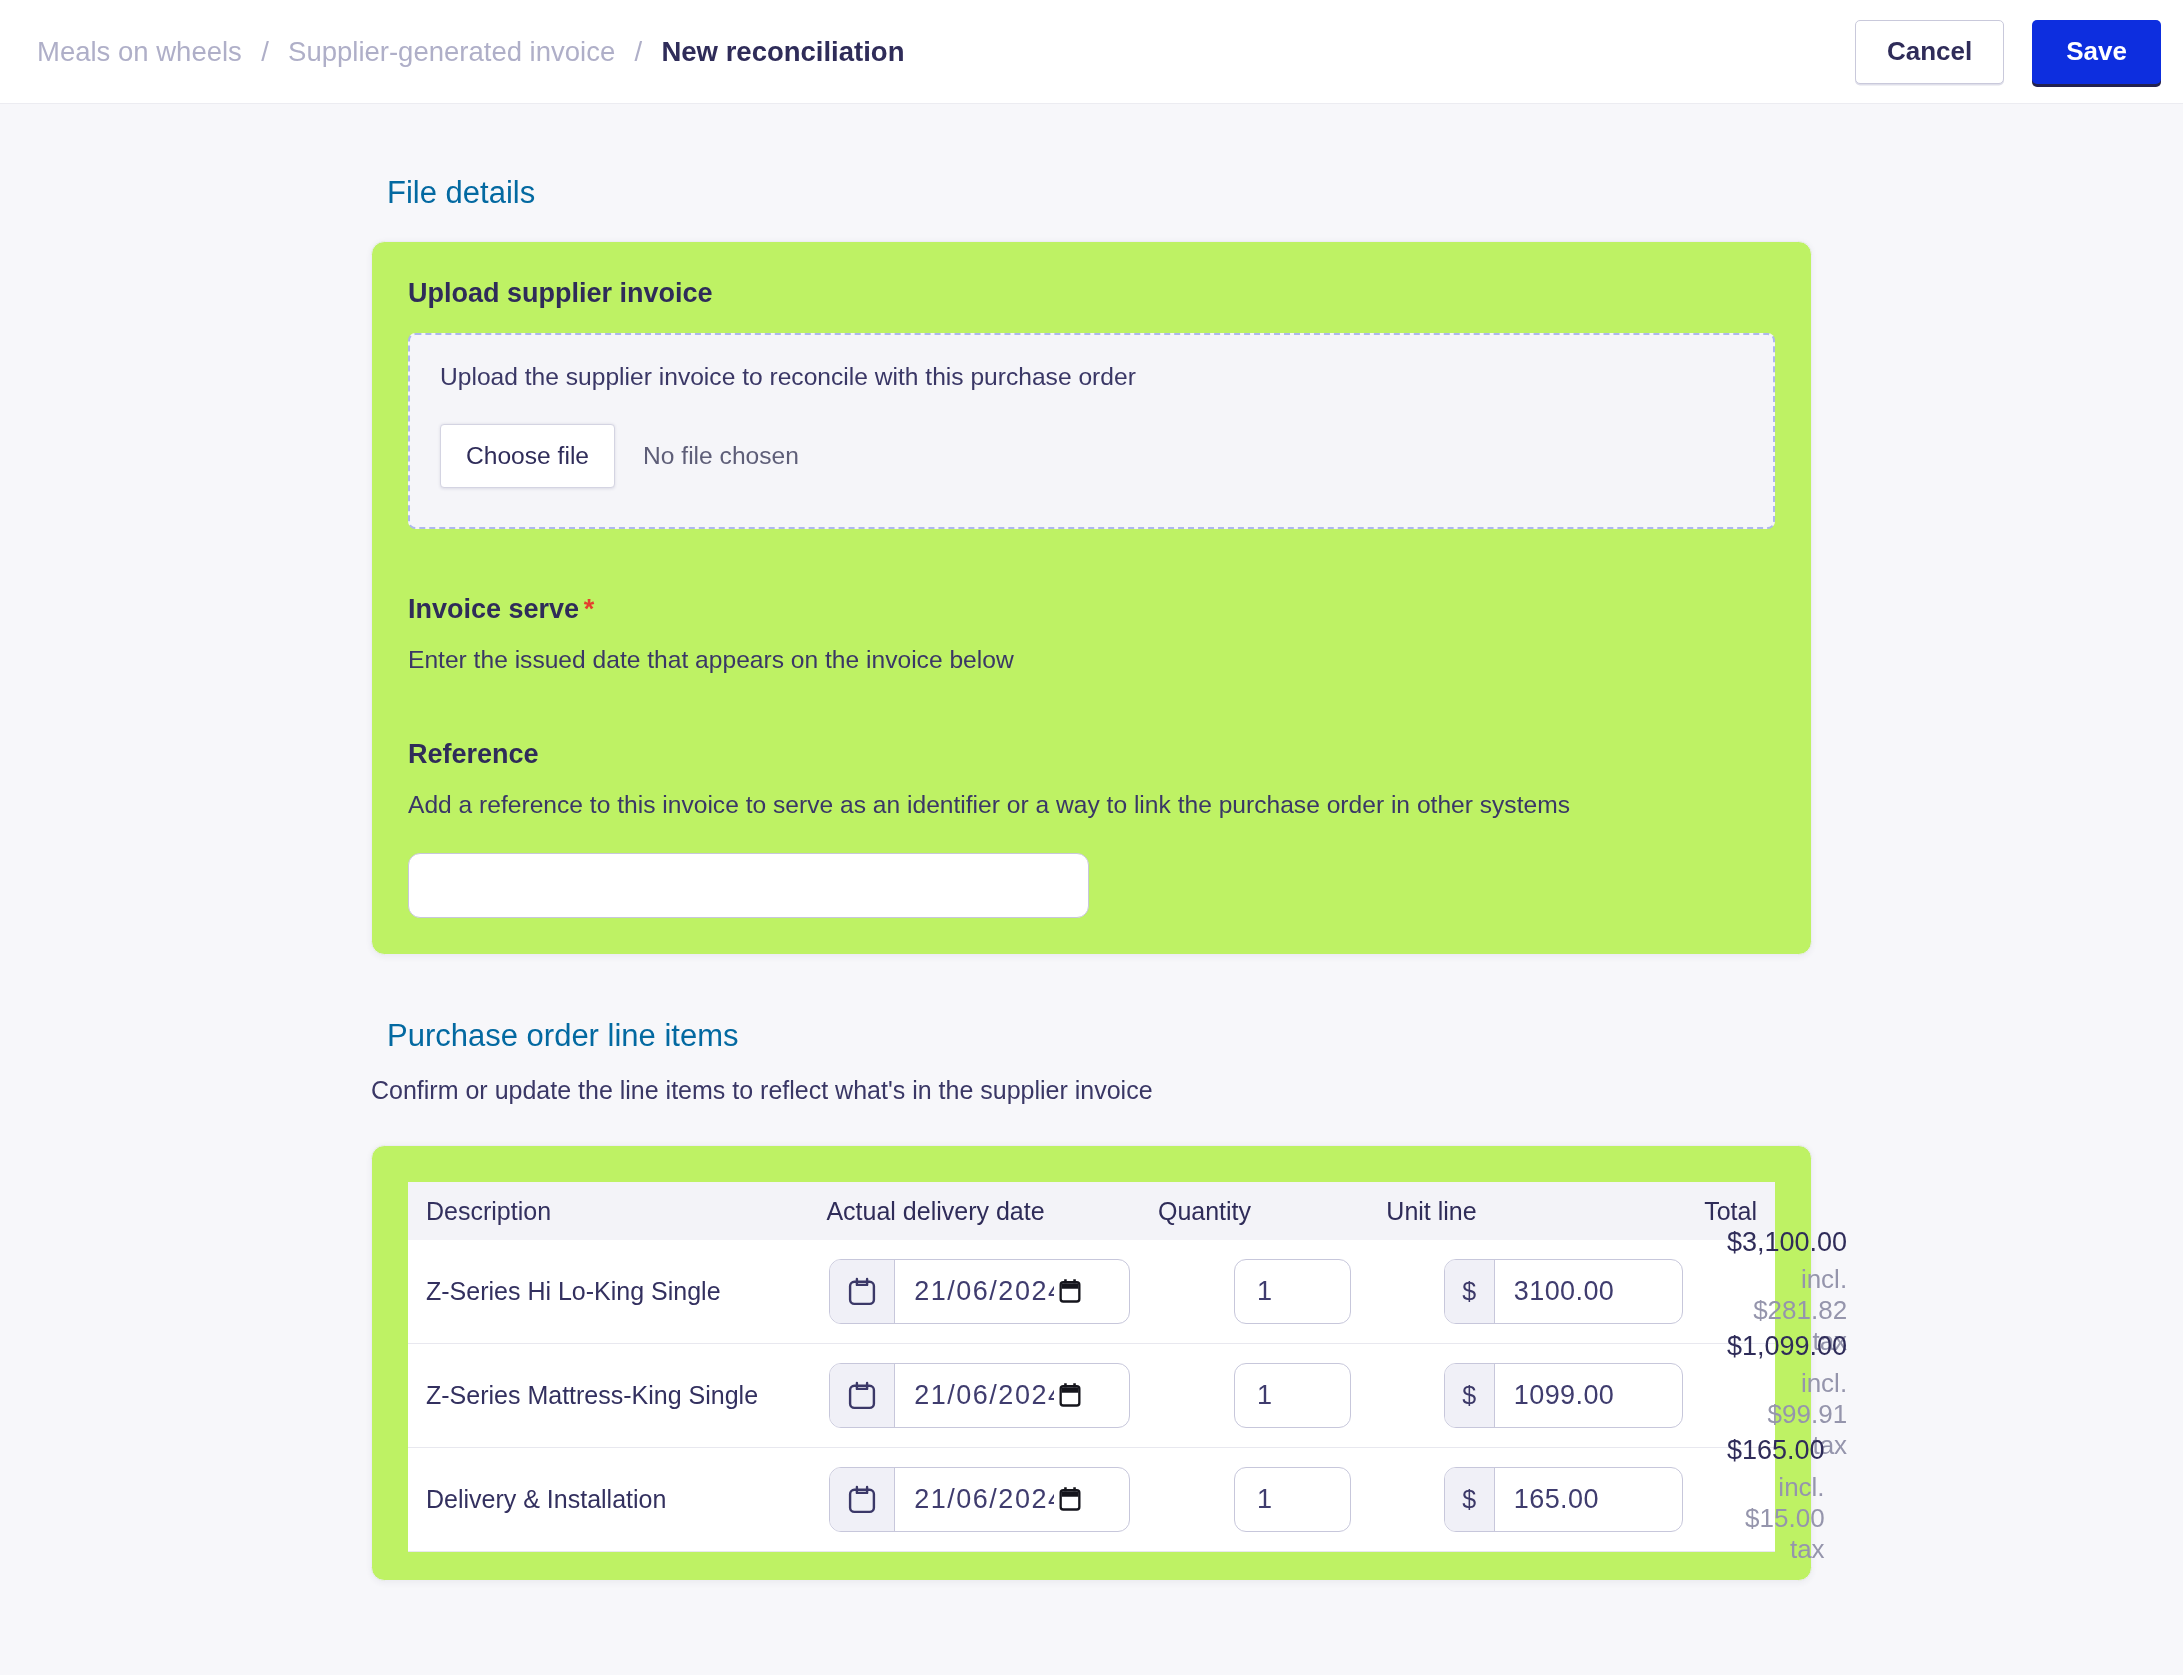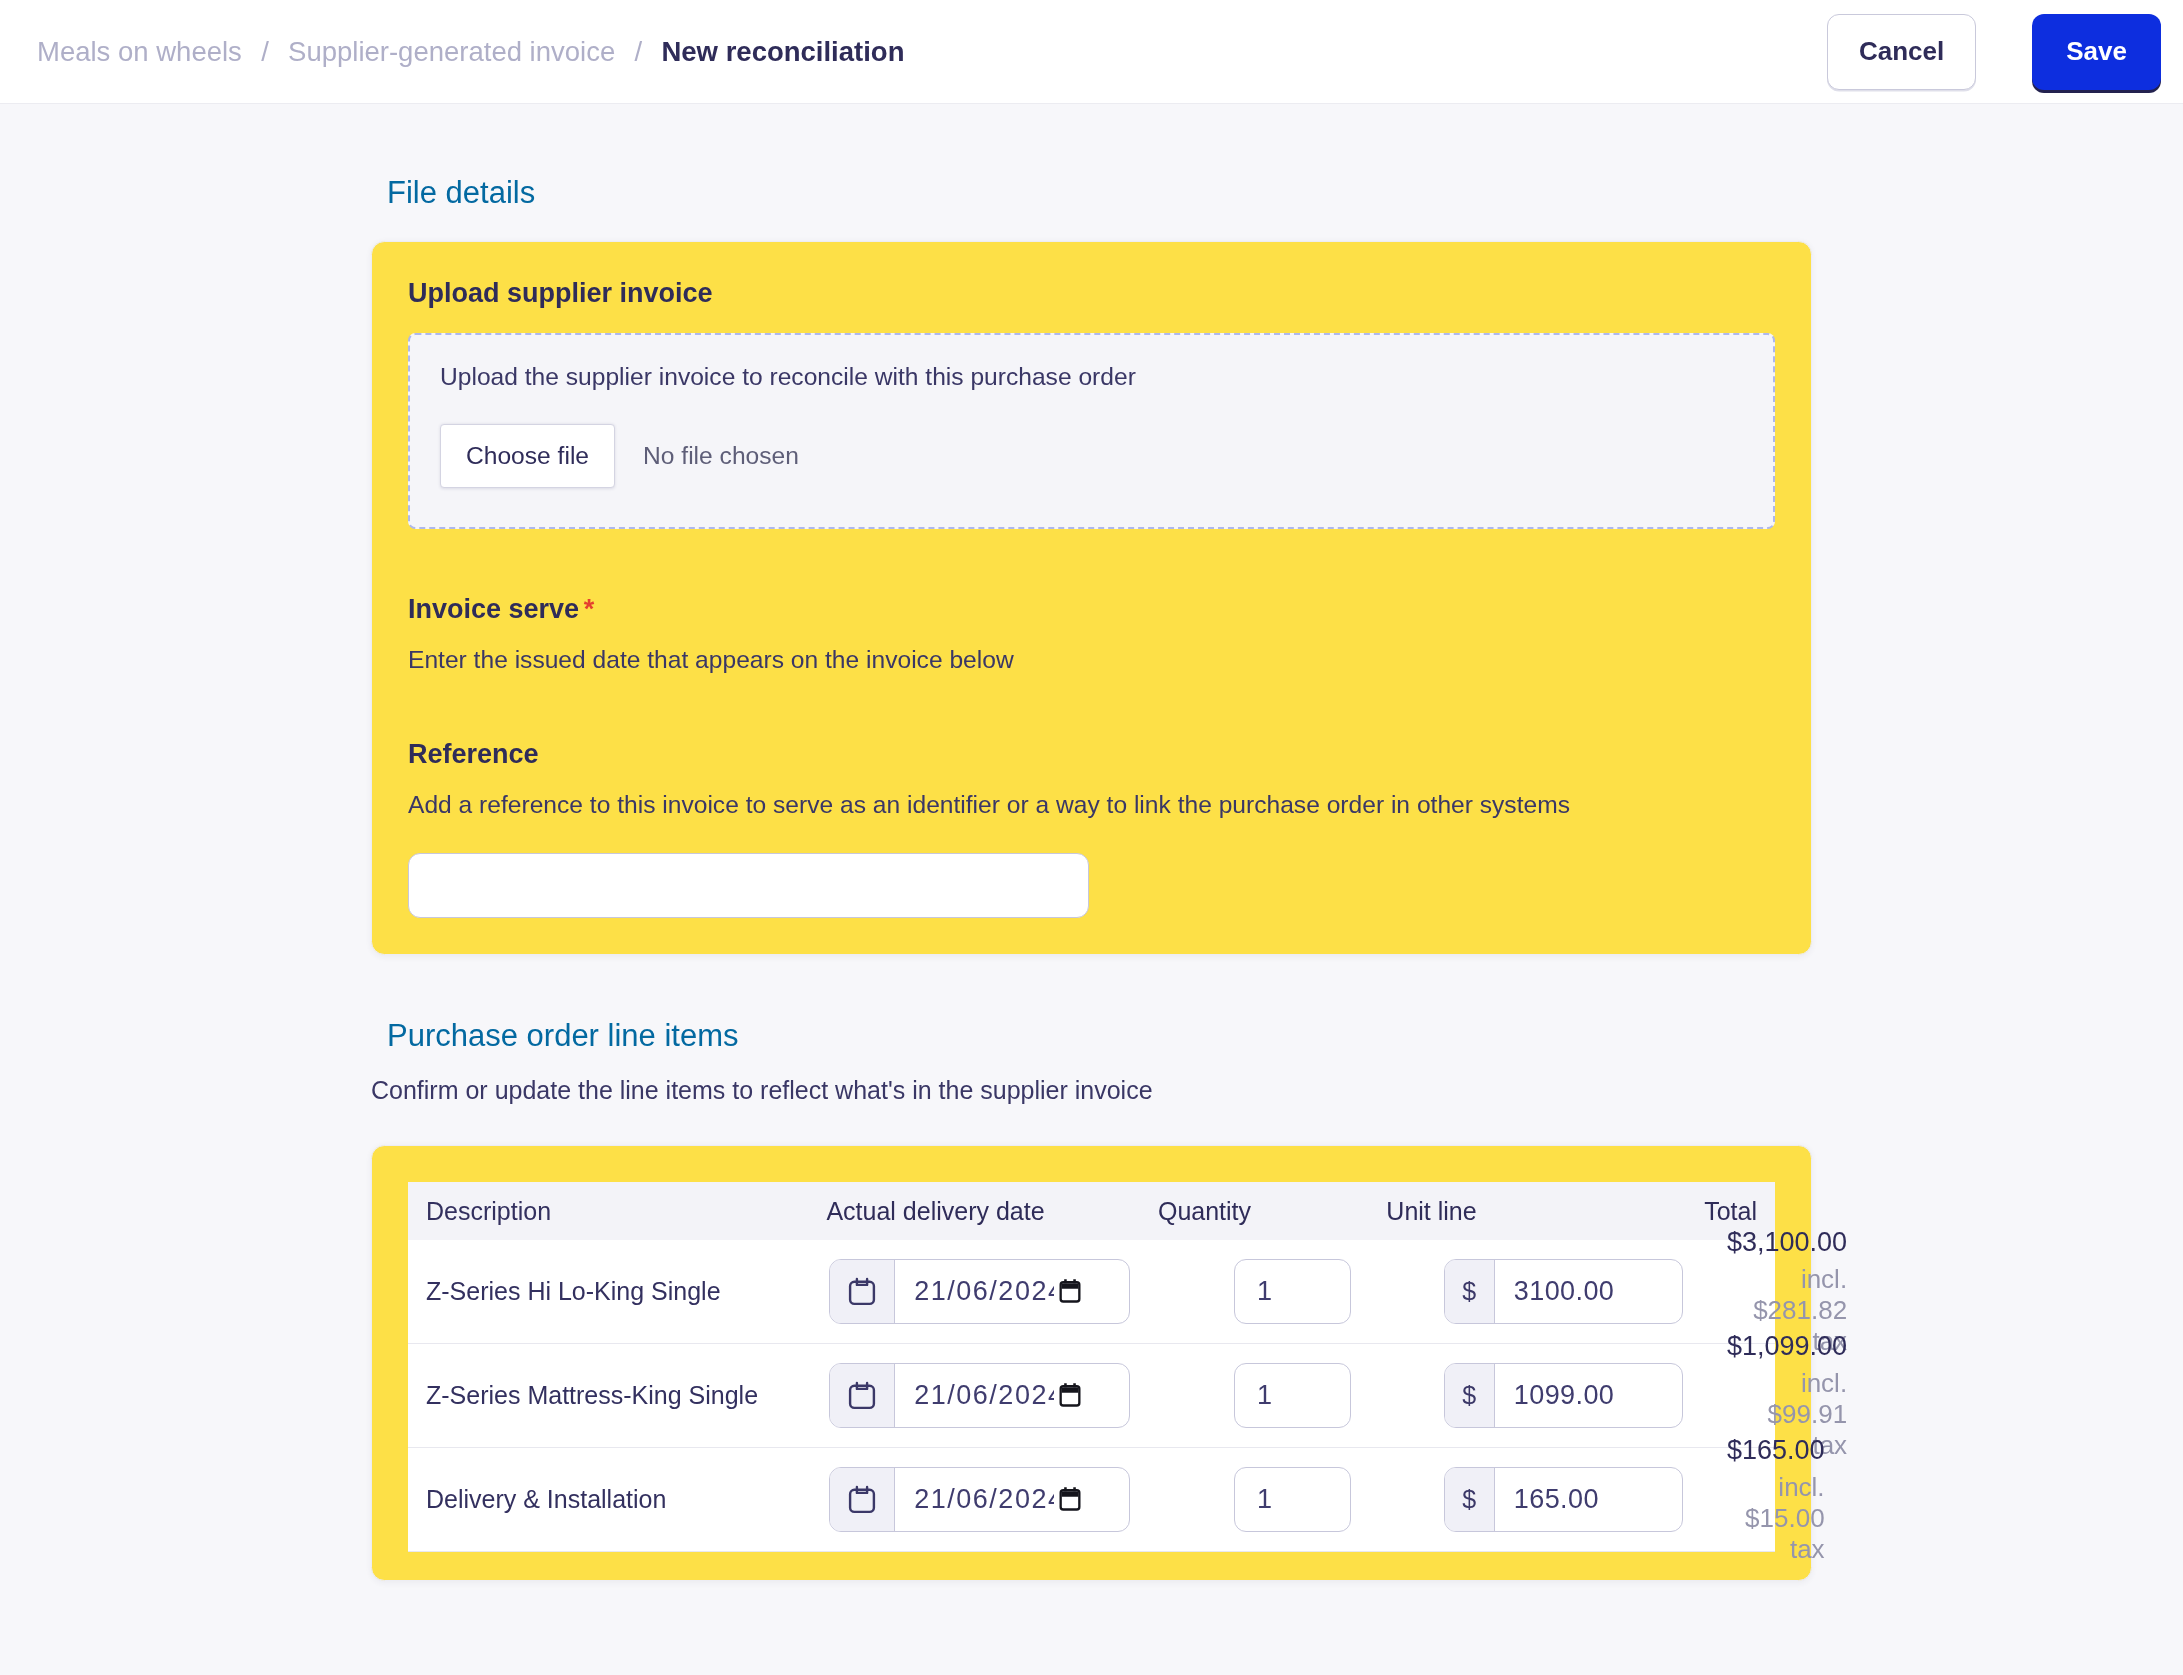--- a/index.html
+++ b/index.html
@@ -18,39 +18,38 @@
     border-bottom: 1.5px solid #ECECF1;
     display: flex; align-items: center; justify-content: space-between;
     padding: 0 22px 0 37px;
   }
   .breadcrumb { display: flex; align-items: center; gap: 19.3px; font-size: 27.5px; }
   .crumb { color: #AFAFC8; font-weight: 500; cursor: pointer; }
   .crumb-sep { color: #AFAFC8; font-weight: 400; }
   .crumb.current { color: #2F2C59; font-weight: 700; cursor: default; }
   .actions { display: flex; gap: 28px; }
   .btn {
-    height: 76px; border-radius: 12px; font-size: 26px; font-weight: 600;
+    height: 64px; border-radius: 5px; font-size: 26px; font-weight: 600;
     display: flex; align-items: center; padding: 0 31px; cursor: pointer;
     font-family: "Liberation Sans", sans-serif;
-    margin-left: 28px;
   }
   .btn-cancel {
     background: #FFFFFF; color: #2F2C59;
     border: 1.5px solid #C9C9DB; box-shadow: 0 1.5px 0 #DFDFEA;
   }
   .btn-save {
     background: #0D2EDF; color: #FFFFFF; border: none;
     box-shadow: 0 3px 0 #23224F; padding: 0 34px;
   }
 
   
   .container { width: 1441px; margin: 0 auto; padding-top: 55px; }
   .section-title { font-size: 31px; font-weight: 400; color: #0369a1; margin: 16px; }
   .card {
-    background: #fde047; border: 0.7px solid #EDEDF3; border-radius: 13.4px;
+    background: #bef264; border: 0.7px solid #EDEDF3; border-radius: 13.4px;
     box-shadow: 0 1.5px 6px rgba(45,45,90,0.06);
     padding: 36px;
   }
   .card-file { margin-top: 30px; }
 
   .group-label { font-size: 27px; font-weight: 600; color: #2F2C59; }
   .required-mark { color: #E4402F; margin-left: 4.5px; font-weight: 600; }
   .helper { font-size: 24.6px; font-weight: 400; color: #3A3766; margin-top: 21px; }
 
   

